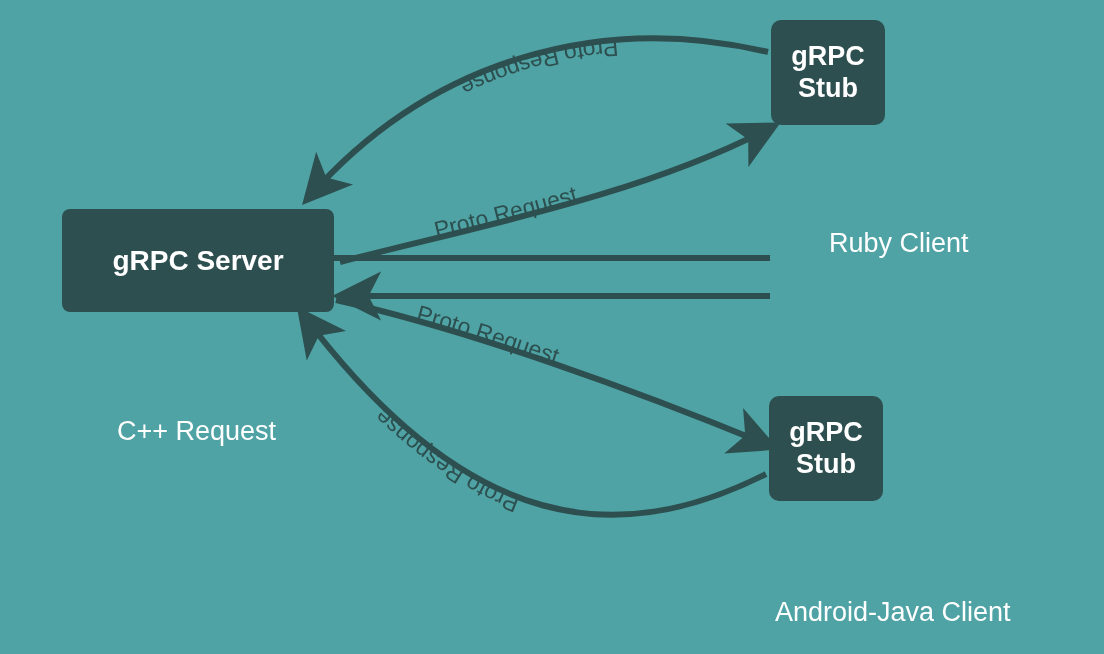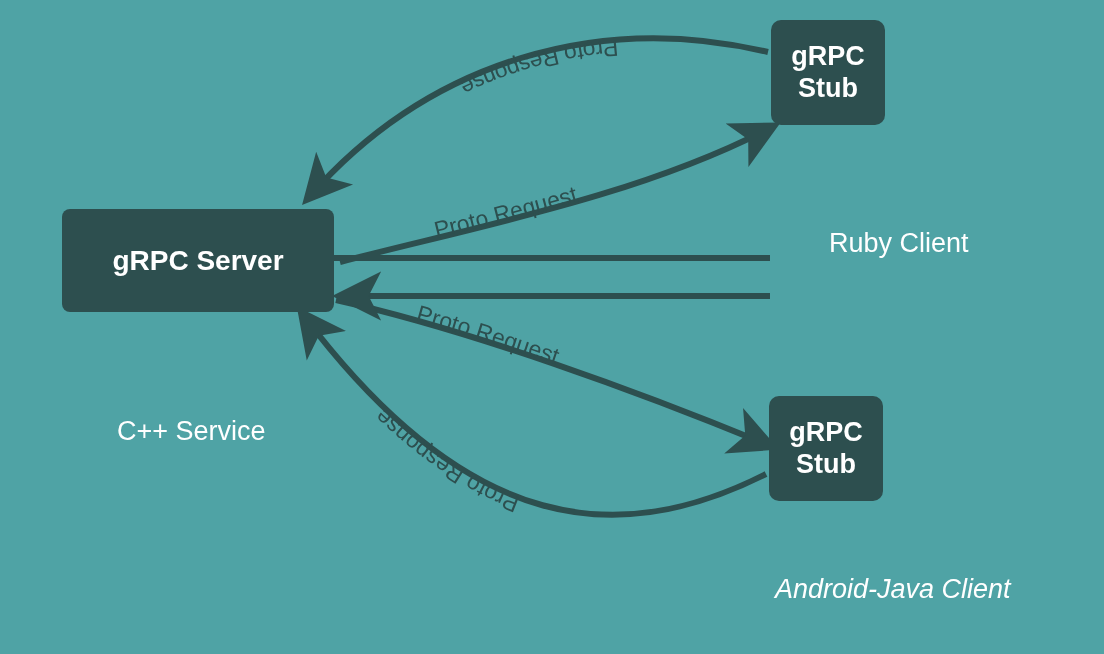--- a/index.html
+++ b/index.html
@@ -60,21 +60,21 @@
   }
   .plain-label {
     position: absolute;
     color: #ffffff;
     font-size: 27px;
     white-space: nowrap;
     z-index: 3;
   }
   .label-cpp  { left: 117px; top: 416px; }
   .label-ruby { left: 829px; top: 228px; }
-  .label-andr { left: 775px; top: 574px; font-style: italic; }
+  .label-andr { left: 775px; top: 597px; }
 
   .arc-text {
     font-family: "Liberation Sans", sans-serif;
     font-size: 23px;
     fill: #2d4f4f;
   }
 </style>
 </head>
 <body>
 
@@ -136,17 +136,17 @@
     </span>
   </div>
 
   <div class="node node-stub-bottom">
     <span>
       <span>gRPC</span><br>
       <span>Stub</span>
     </span>
   </div>
 
-  <div class="plain-label label-cpp">C++ Service</div>
+  <div class="plain-label label-cpp">C++ Request</div>
   <div class="plain-label label-ruby">Ruby Client</div>
   <div class="plain-label label-andr">Android-Java Client</div>
 
 </div>
 
 </body></html>

